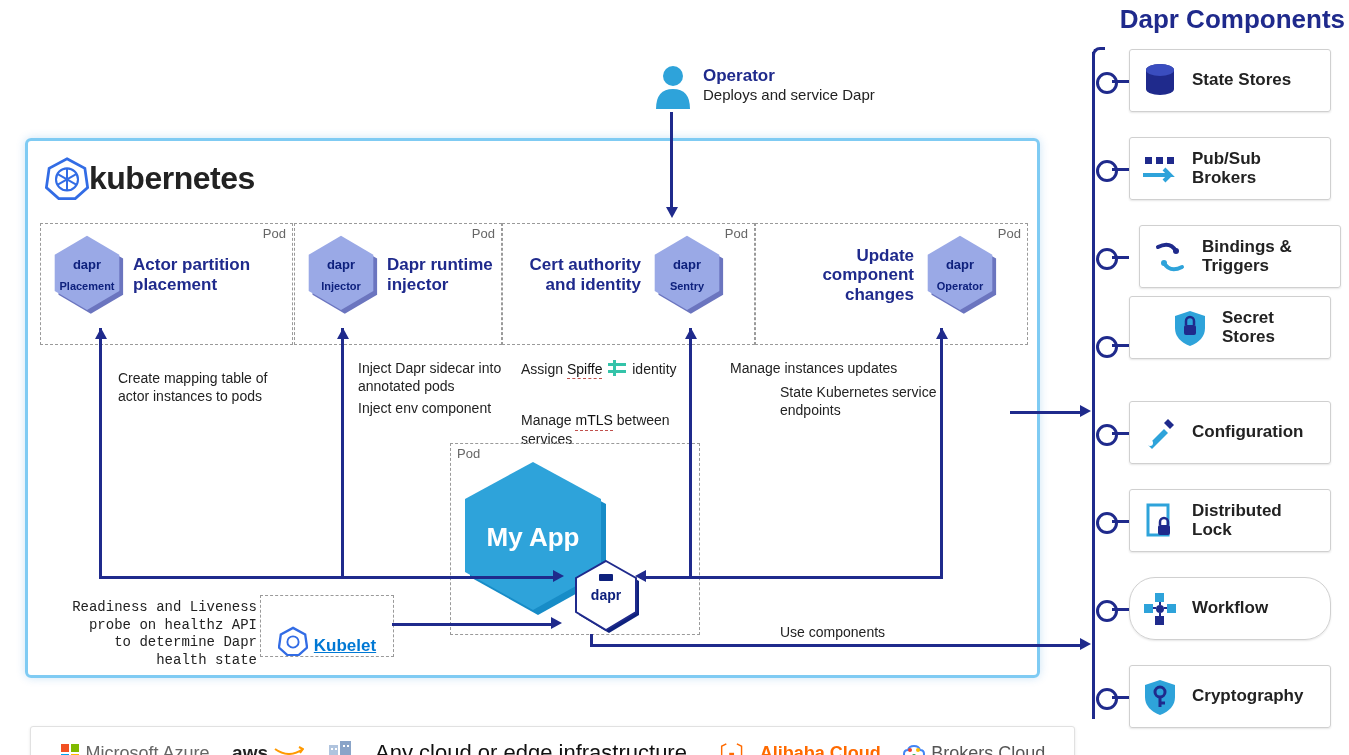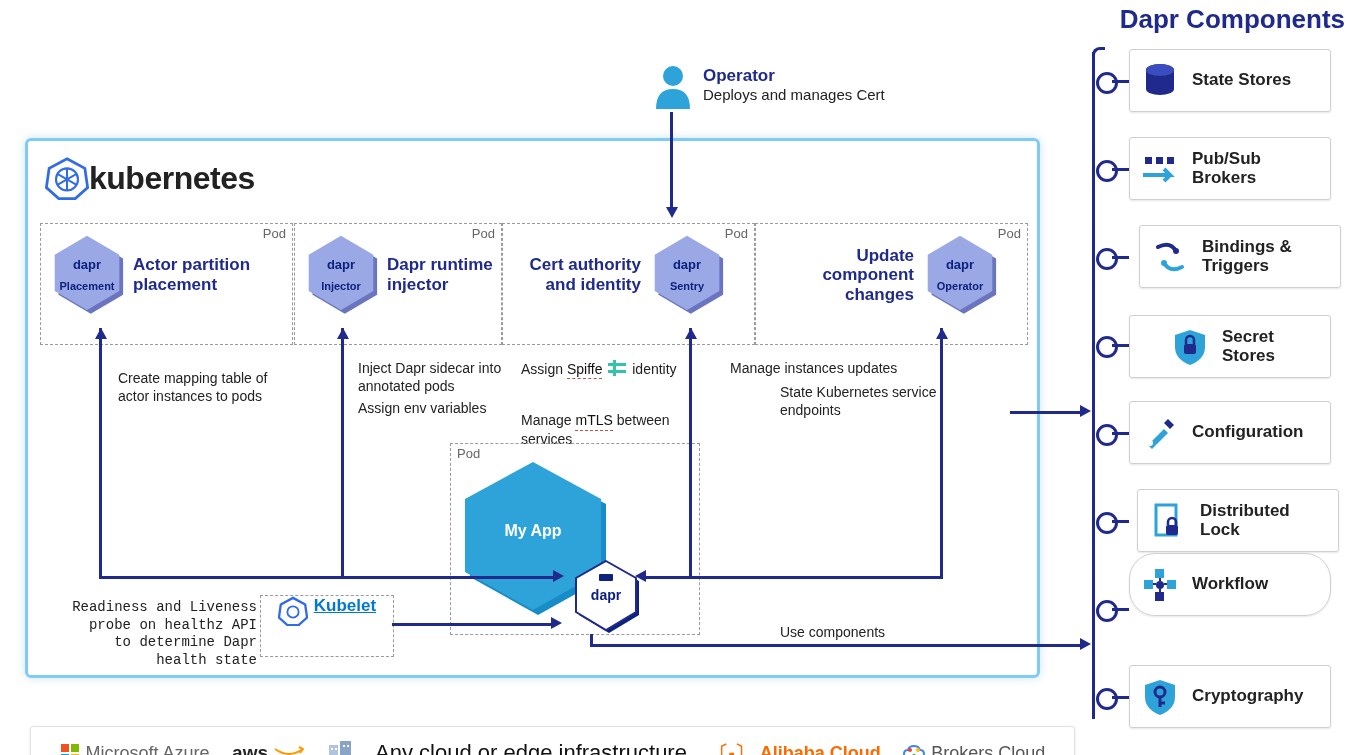--- a/index.html
+++ b/index.html
@@ -79,21 +79,21 @@
   
   .operator{position:absolute;left:653px;top:65px;display:flex;align-items:flex-start;gap:10px;}
   .operator .txt{font-size:15px;line-height:1.25;}
   .operator .txt b{color:var(--dapr-navy);font-size:17px;}
   
   .app-pod{position:absolute;left:450px;top:443px;width:248px;height:190px;border:1.5px dashed var(--dashed);}
   .app-pod .label{position:absolute;top:2px;left:6px;font-size:13px;color:var(--grey);}
   .app-hex{position:absolute;left:7px;top:13px;}
   .sidecar-hex{position:absolute;left:120px;top:115px;}
   
-  .kubelet-pod{position:absolute;left:260px;top:595px;width:132px;height:60px;border:1.5px dashed var(--dashed);display:flex;align-items:flex-start;justify-content:center;gap:6px;}
+  .kubelet-pod{position:absolute;left:260px;top:595px;width:132px;height:60px;border:1.5px dashed var(--dashed);display:flex;align-items:flex-end;justify-content:center;gap:6px;}
   .kubelet-pod span{color:var(--azure-blue);text-decoration:underline;font-size:17px;font-weight:600;}
   
   .spiffe{border-bottom:1px dashed #c0504d;color:#111;display:inline-block;}
 </style>
 </head>
 <body>
 
 <div class="comp-title">Dapr Components</div>
 
 <div class="box k8s-panel"></div>
@@ -110,21 +110,21 @@
   <span>kubernetes</span>
 </div>
 
 <div class="operator">
   <svg width="40" height="44" viewBox="0 0 40 44">
     <circle cx="20" cy="11" r="10" fill="#2ea3da"></circle>
     <path d="M3 44 Q3 24 20 24 Q37 24 37 44 Z" fill="#2ea3da"></path>
   </svg>
   <div class="txt">
     <b>Operator</b><br>
-    <span>Deploys and manages Cert</span>
+    <span>Deploys and service Dapr</span>
   </div>
 </div>
 <div class="box arrow-down" style="left:670px;top:112px;">
   <div class="arrow-line" style="width:3px;height:95px;"></div>
   <div class="arrow-head" style="left:-4px;top:95px;"></div>
 </div>
 
 <div class="pod" style="left:40px;top:223px;width:235px;height:104px;">
   <span class="label">Pod</span>
   <div class="pod-content">
@@ -180,21 +180,21 @@
           <polygon points="40,4 74,24 74,62 40,82 6,62 6,24" fill="var(--pod-hex)"></polygon>
         </svg>
       <div class="hex-label-top">dapr</div>
       <div class="hex-label-bot">Operator</div>
     </div>
   </div>
 </div>
 
 <div class="desc" style="left:118px;top:360px;width:180px;margin-top:10px;">Create mapping table of actor instances to pods</div>
 <div class="desc" style="left:358px;top:360px;width:150px;">Inject Dapr sidecar into annotated pods</div>
-<div class="desc" style="left:358px;top:400px;width:160px;">Assign env variables</div>
+<div class="desc" style="left:358px;top:400px;width:160px;">Inject env component</div>
 <div class="desc" style="left:521px;top:360px;width:200px;">
   <span>Assign </span><span class="spiffe">Spiffe</span>
   <span style="display:inline-block;vertical-align:middle;margin:0 2px;">
     <svg width="18" height="16">
         <rect x="0" y="3" width="18" height="3" fill="#34c3a9"></rect>
         <rect x="0" y="10" width="18" height="3" fill="#34c3a9"></rect>
         <rect x="5" y="0" width="3" height="16" fill="#34c3a9"></rect>
       </svg>
   </span>
   <span> identity</span>
@@ -205,21 +205,21 @@
 <div class="desc" style="left:730px;top:360px;width:210px;">Manage instances updates</div>
 <div class="desc" style="left:780px;top:384px;width:220px;">State Kubernetes service endpoints</div>
 
 <div class="app-pod">
   <span class="label">Pod</span>
   <div class="app-hex">
     <svg width="150" height="165" viewBox="0 0 150 165">
       <polygon points="80,10 148,47 148,120 80,158 12,120 12,47" fill="var(--app-blue-dark)"></polygon>
       <polygon points="75,5 143,42 143,115 75,153 7,115 7,42" fill="var(--app-blue)"></polygon>
     </svg>
-    <div style="position:absolute;top:65px;width:150px;text-align:center;font-size:16px;font-weight:700;color:#fff;">My App</div>
+    <div style="position:absolute;top:65px;width:150px;text-align:center;font-size:26px;font-weight:700;color:#fff;">My App</div>
   </div>
   <div class="sidecar-hex">
     <svg width="70" height="78" viewBox="0 0 70 78">
       <polygon points="38,5 68,22 68,56 38,74 8,56 8,22" fill="var(--dapr-navy-dark)"></polygon>
       <polygon points="35,2 65,19 65,53 35,71 5,53 5,19" fill="#fff" stroke="var(--dapr-navy)" stroke-width="2"></polygon>
     </svg>
     <div style="position:absolute;top:28px;width:70px;text-align:center;font-size:14px;font-weight:700;color:var(--dapr-navy-dark);">dapr</div>
     <div style="position:absolute;top:15px;left:28px;width:14px;height:7px;background:var(--dapr-navy-dark);border-radius:1px;"></div>
   </div>
 </div>
@@ -360,21 +360,21 @@
         <path d="M8 10 Q20 4 26 14" fill="none" stroke="var(--dapr-navy)" stroke-width="4" stroke-linecap="round"></path>
         <path d="M32 30 Q20 36 14 26" fill="none" stroke="#2ea3da" stroke-width="4" stroke-linecap="round"></path>
         <circle cx="26" cy="14" r="3" fill="var(--dapr-navy)"></circle>
         <circle cx="14" cy="26" r="3" fill="#2ea3da"></circle>
       </svg>
   </div>
   <div class="txt">Bindings &amp; Triggers</div>
 </div>
 
 <div class="bus-cap" style="top:336px;"></div>
-<div class="comp-item" style="top:315px;padding-left:40px;">
+<div class="comp-item" style="top:296px;padding-left:40px;">
   <div class="icon">
     <svg viewBox="0 0 40 40">
         <path d="M20 3 L35 8 V20 Q35 32 20 38 Q5 32 5 20 V8 Z" fill="#2ea3da"></path>
         <rect x="14" y="17" width="12" height="10" rx="2" fill="var(--dapr-navy)"></rect>
         <path d="M16 17 V13 A4 4 0 0 1 24 13 V17" fill="none" stroke="var(--dapr-navy)" stroke-width="2.5"></path>
       </svg>
   </div>
   <div class="txt">Secret Stores</div>
 </div>
 
@@ -384,33 +384,33 @@
     <svg viewBox="0 0 40 40">
         <path d="M8 32 L24 16 L28 20 L12 36 Z" fill="#2ea3da"></path>
         <path d="M28 6 L34 12 L30 16 L24 10 Z" fill="var(--dapr-navy)"></path>
         <circle cx="10" cy="30" r="3" fill="#fff"></circle>
       </svg>
   </div>
   <div class="txt">Configuration</div>
 </div>
 
 <div class="bus-cap" style="top:512px;"></div>
-<div class="comp-item" style="top:489px;margin-left:8px;">
+<div class="comp-item" style="top:489px;">
   <div class="icon">
     <svg viewBox="0 0 40 40">
         <rect x="8" y="4" width="20" height="30" fill="none" stroke="#2ea3da" stroke-width="3"></rect>
         <rect x="18" y="24" width="12" height="10" rx="2" fill="var(--dapr-navy)"></rect>
         <path d="M20 24 V21 A4 4 0 0 1 28 21 V24" fill="none" stroke="var(--dapr-navy)" stroke-width="2.5"></path>
       </svg>
   </div>
   <div class="txt">Distributed Lock</div>
 </div>
 
 <div class="bus-cap" style="top:600px;"></div>
-<div class="comp-item" style="top:553px;border-radius:26px;">
+<div class="comp-item" style="top:577px;border-radius:26px;">
   <div class="icon">
     <svg viewBox="0 0 40 40">
       <rect x="4" y="15" width="9" height="9" fill="#2ea3da"></rect>
         <rect x="27" y="15" width="9" height="9" fill="#2ea3da"></rect>
       <rect x="15" y="4" width="9" height="9" fill="#2ea3da"></rect>
         <rect x="15" y="27" width="9" height="9" fill="var(--dapr-navy)"></rect>
       <circle cx="20" cy="20" r="4" fill="var(--dapr-navy)"></circle>
       <line x1="13" y1="19" x2="16" y2="19" stroke="var(--dapr-navy)" stroke-width="2"></line>
       <line x1="24" y1="19" x2="27" y2="19" stroke="var(--dapr-navy)" stroke-width="2"></line>
       <line x1="20" y1="13" x2="20" y2="16" stroke="var(--dapr-navy)" stroke-width="2"></line>

